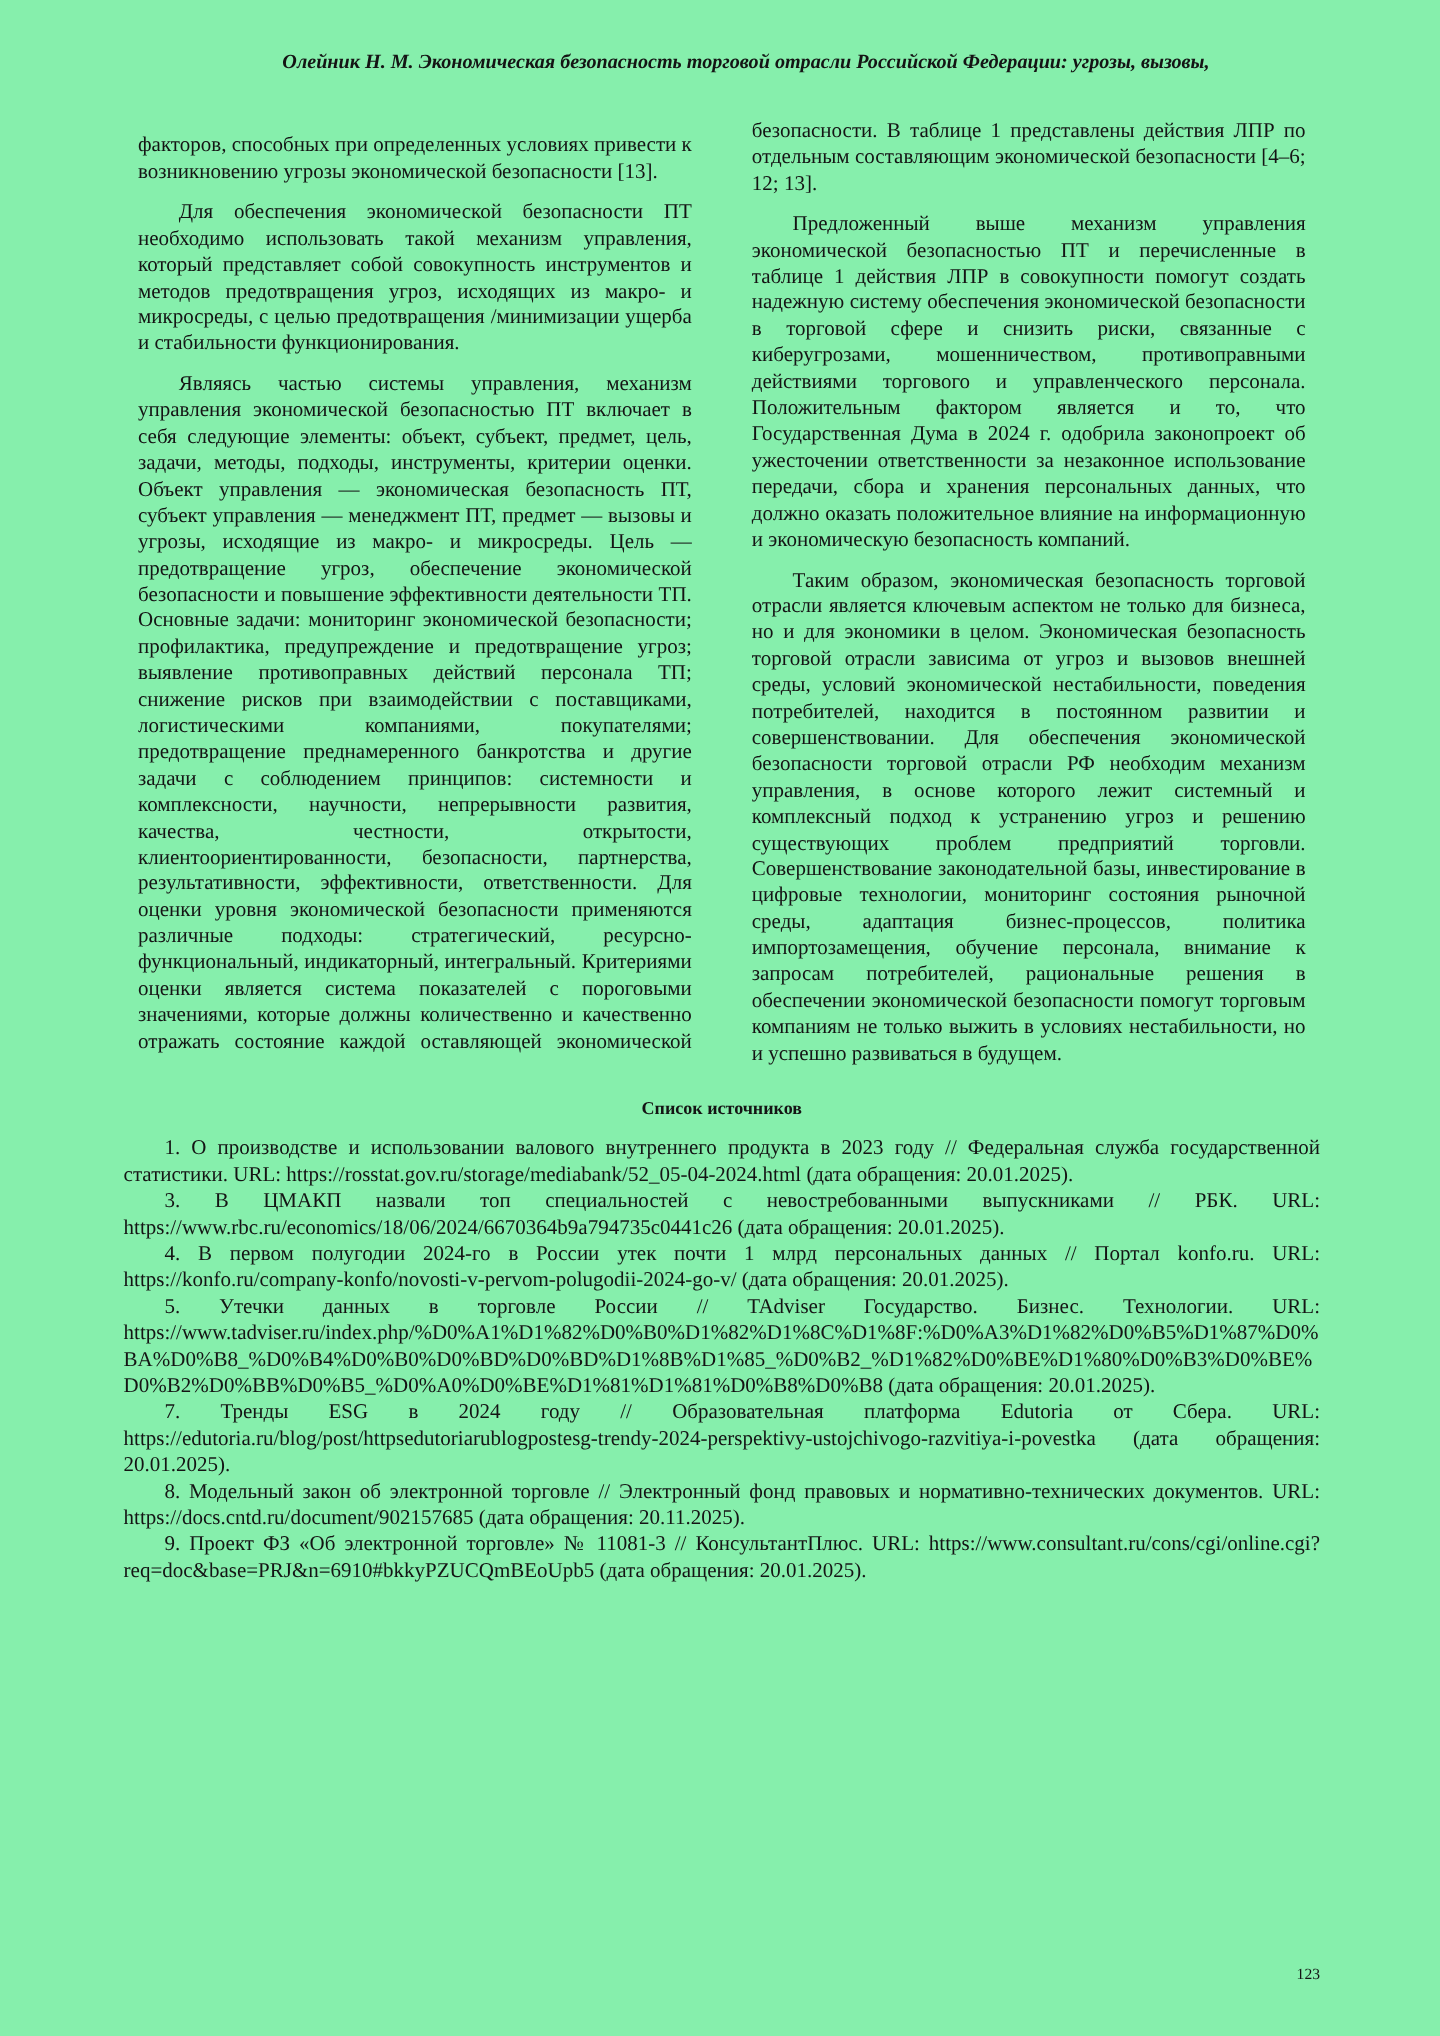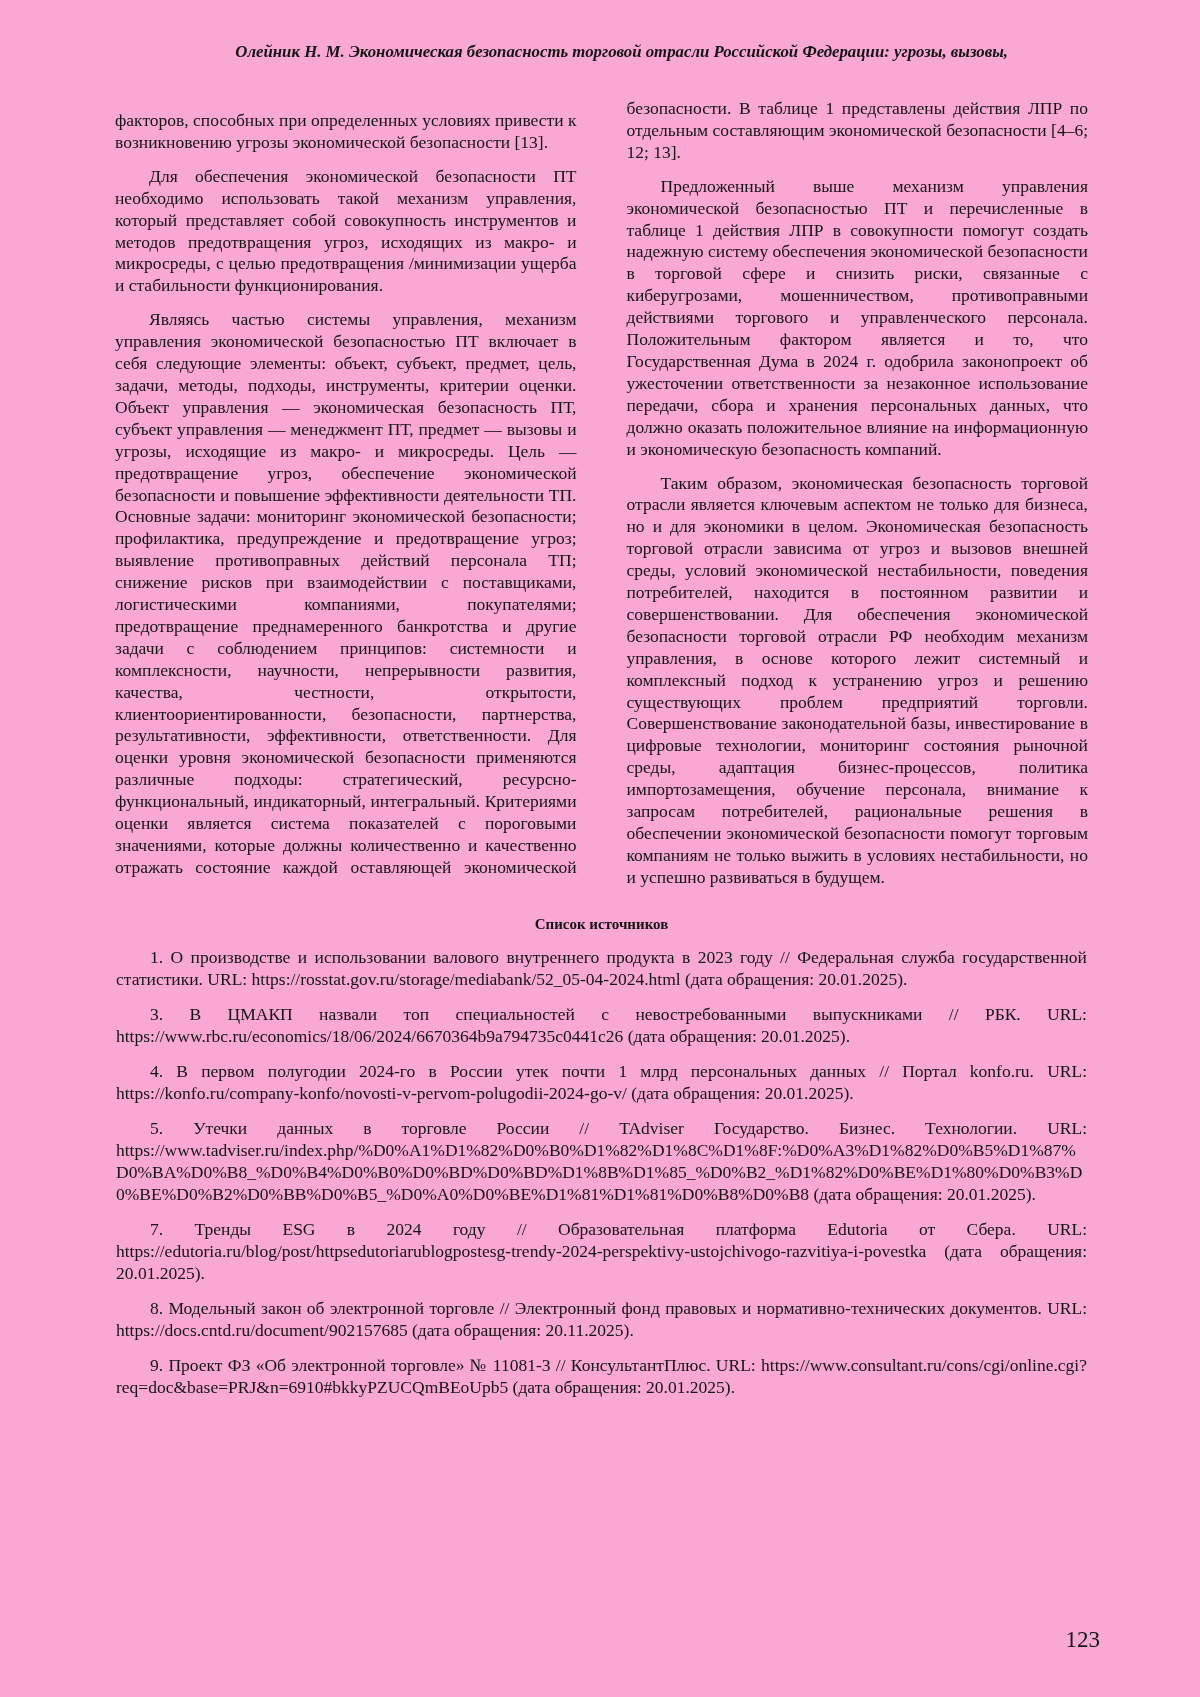--- a/index.html
+++ b/index.html
@@ -10,21 +10,21 @@
   body {
     width: 1200px;
     height: 1697px;
     font-family: "Liberation Serif", serif;
     color: #141414;
   }
   .page {
     position: relative;
     width: 1200px;
     height: 1697px;
-    background: #f9a8d4;
+    background: #86efac;
     overflow: hidden;
   }
   .running-head {
     position: absolute;
     top: 40px;
     left: 103px;
     right: 192px;
     text-align: right;
     font-style: italic;
     font-weight: bold;
@@ -59,29 +59,29 @@
     font-size: 15px;
     font-weight: bold;
   }
   .references {
     font-size: 17.5px;
     line-height: 22px;
     text-align: justify;
     hyphens: auto;
   }
   .references p {
-    margin: 13px;
+    margin: 0;
     text-indent: 34px;
     overflow-wrap: anywhere;
   }
   .page-number {
     position: absolute;
     right: 100px;
     bottom: 44px;
-    font-size: 23px;
+    font-size: 13px;
   }
 </style>
 </head>
 <body>
 
 <div class="page">
 
   <div class="running-head">
     <div>Олейник Н. М. Экономическая безопасность торговой отрасли Российской Федерации: угрозы, вызовы,</div>
   </div>

